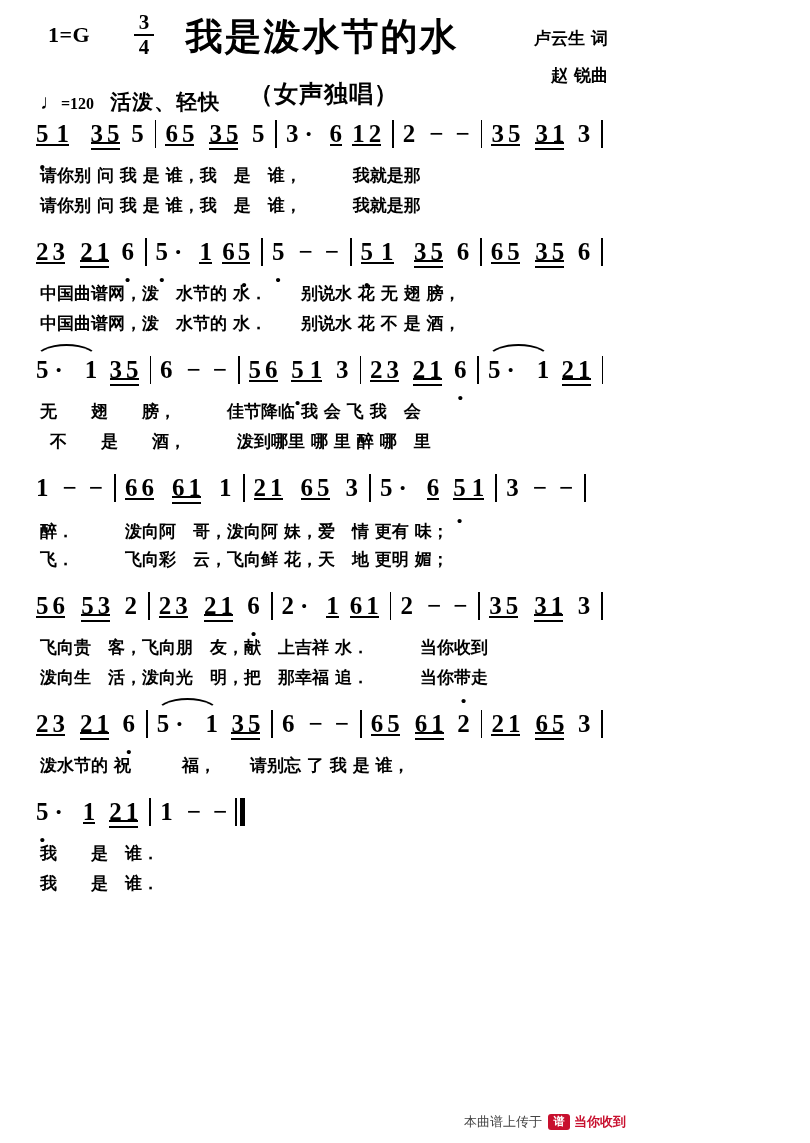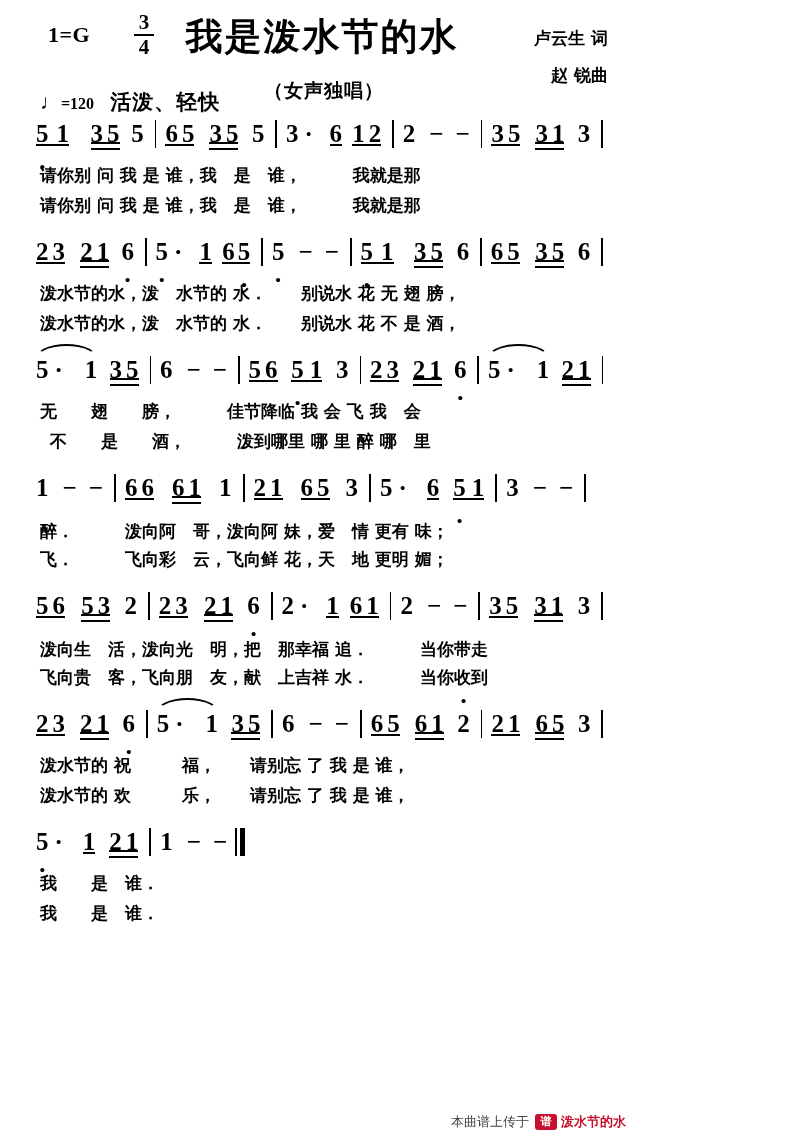--- a/index.html
+++ b/index.html
@@ -65,21 +65,21 @@
     font-weight: bold;
     letter-spacing: 2px;
   }
   .subtitle {
     position: absolute;
     left: 0;
     right: 0;
     top: 78px;
     text-align: center;
     font-family: "DejaVu Sans", sans-serif;
-    font-size: 19px;
+    font-size: 24px;
     font-weight: bold;
     letter-spacing: 1px;
   }
   .credits {
     position: absolute;
     right: 40px;
     top: 20px;
     text-align: right;
     font-family: "DejaVu Sans", sans-serif;
     font-size: 17px;
@@ -359,24 +359,24 @@
         <span class="grp">6</span>
         <span class="bar-line"></span>
         <span class="grp beam1">6<span class="sp" style="width:4px"></span>5</span>
         <span class="sp" style="width:16px"></span>
         <span class="grp beam2">3<span class="sp" style="width:4px"></span>5</span>
         <span class="sp" style="width:14px"></span>
         <span class="grp">6</span>
         <span class="bar-line"></span>
       </div>
       <div class="lyrics">
-        <span class="lyr" style="left:4px">泼水节的水，泼　水节的 水．　　别说水 花 无 翅 膀，</span>
+        <span class="lyr" style="left:4px">中国曲谱网，泼　水节的 水．　　别说水 花 无 翅 膀，</span>
       </div>
       <div class="lyrics second">
-        <span class="lyr" style="left:4px">泼水节的水，泼　水节的 水．　　别说水 花 不 是 酒，</span>
+        <span class="lyr" style="left:4px">中国曲谱网，泼　水节的 水．　　别说水 花 不 是 酒，</span>
       </div>
     </div>
 
     <div class="system">
       <div class="notes-row">
         <span class="grp slur">5<span class="sp" style="width:6px"></span><span class="dur-dot">·</span><span class="sp" style="width:22px"></span>1</span>
         <span class="sp" style="width:14px"></span>
         <span class="grp beam2">3<span class="sp" style="width:4px"></span>5</span>
         <span class="bar-line"></span>
         <span class="grp">6<span class="sp" style="width:14px"></span>−<span class="sp" style="width:12px"></span>−</span>
@@ -461,26 +461,26 @@
         <span class="bar-line"></span>
         <span class="grp">2<span class="sp" style="width:14px"></span>−<span class="sp" style="width:12px"></span>−</span>
         <span class="bar-line"></span>
         <span class="grp beam1">3<span class="sp" style="width:4px"></span>5</span>
         <span class="sp" style="width:16px"></span>
         <span class="grp beam2">3<span class="sp" style="width:4px"></span>1</span>
         <span class="sp" style="width:14px"></span>
         <span class="grp">3</span>
         <span class="bar-line"></span>
       </div>
+      <div class="lyrics">
+        <span class="lyr" style="left:4px">飞向贵　客，飞向朋　友，献　上吉祥 水．　　　当你收到</span>
+      </div>
       <div class="lyrics second">
         <span class="lyr" style="left:4px">泼向生　活，泼向光　明，把　那幸福 追．　　　当你带走</span>
       </div>
-      <div class="lyrics">
-        <span class="lyr" style="left:4px">飞向贵　客，飞向朋　友，献　上吉祥 水．　　　当你收到</span>
-      </div>
     </div>
 
     <div class="system">
       <div class="notes-row">
         <span class="grp beam1">2<span class="sp" style="width:4px"></span>3</span>
         <span class="sp" style="width:16px"></span>
         <span class="grp beam2">2<span class="sp" style="width:4px"></span>1</span>
         <span class="sp" style="width:14px"></span>
         <span class="grp"><span class="dotlow">6</span></span>
         <span class="bar-line"></span>
@@ -498,23 +498,20 @@
         <span class="bar-line"></span>
         <span class="grp beam1">2<span class="sp" style="width:4px"></span>1</span>
         <span class="sp" style="width:16px"></span>
         <span class="grp beam2">6<span class="sp" style="width:4px"></span>5</span>
         <span class="sp" style="width:14px"></span>
         <span class="grp">3</span>
         <span class="bar-line"></span>
       </div>
       <div class="lyrics">
         <span class="lyr" style="left:4px">泼水节的 祝　　　福，　　请别忘 了 我 是 谁，</span>
-      </div>
-      <div class="lyrics second">
-        <span class="lyr" style="left:4px">泼水节的 欢　　　乐，　　请别忘 了 我 是 谁，</span>
       </div>
     </div>
 
     <div class="system">
       <div class="notes-row">
         <span class="grp"><span class="dotlow">5</span><span class="sp" style="width:6px"></span><span class="dur-dot">·</span></span>
         <span class="sp" style="width:18px"></span>
         <span class="grp beam1">1</span>
         <span class="sp" style="width:12px"></span>
         <span class="grp beam2">2<span class="sp" style="width:4px"></span>1</span>
@@ -532,17 +529,17 @@
         <span class="lyr" style="left:4px">我　　是　谁．</span>
       </div>
     </div>
 
   </div>
 
   <div class="footer">
     <span>本曲谱上传于</span>
     <span class="logo">
       <span class="mark">谱</span>
-      <span class="site">泼水节的水</span>
+      <span class="site">当你收到</span>
     </span>
   </div>
 
 </div>
 
 </body></html>

